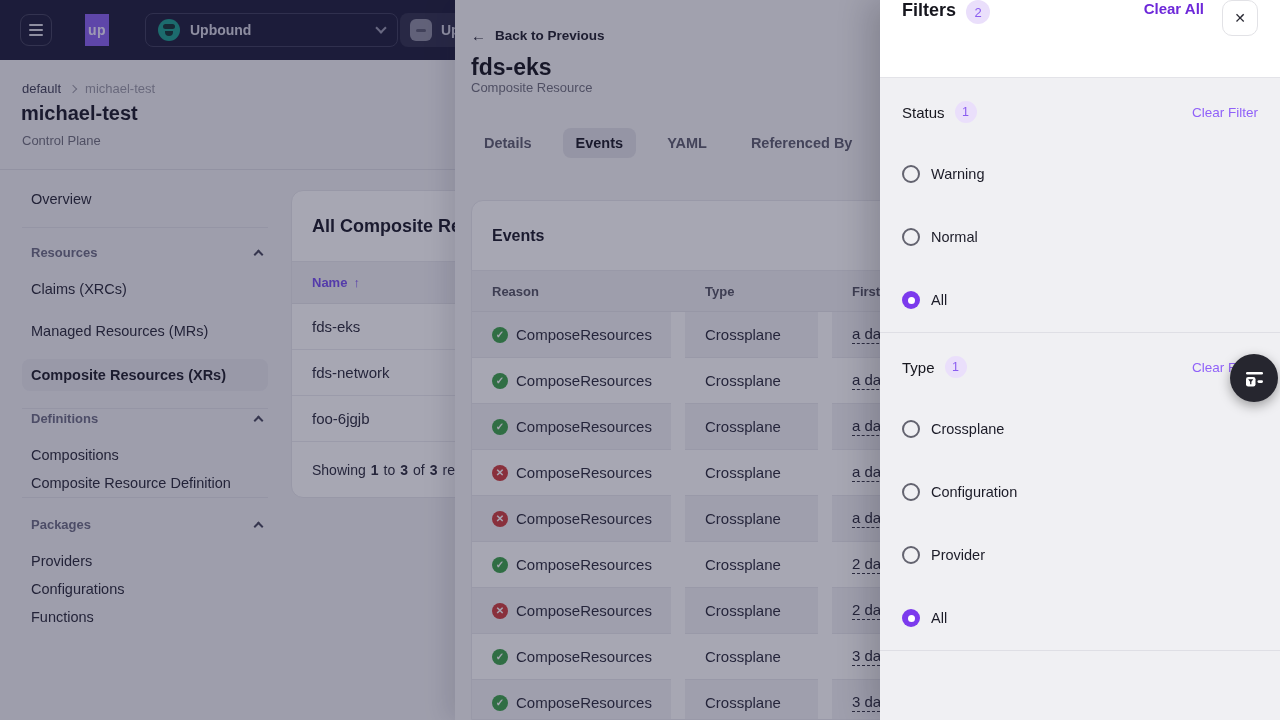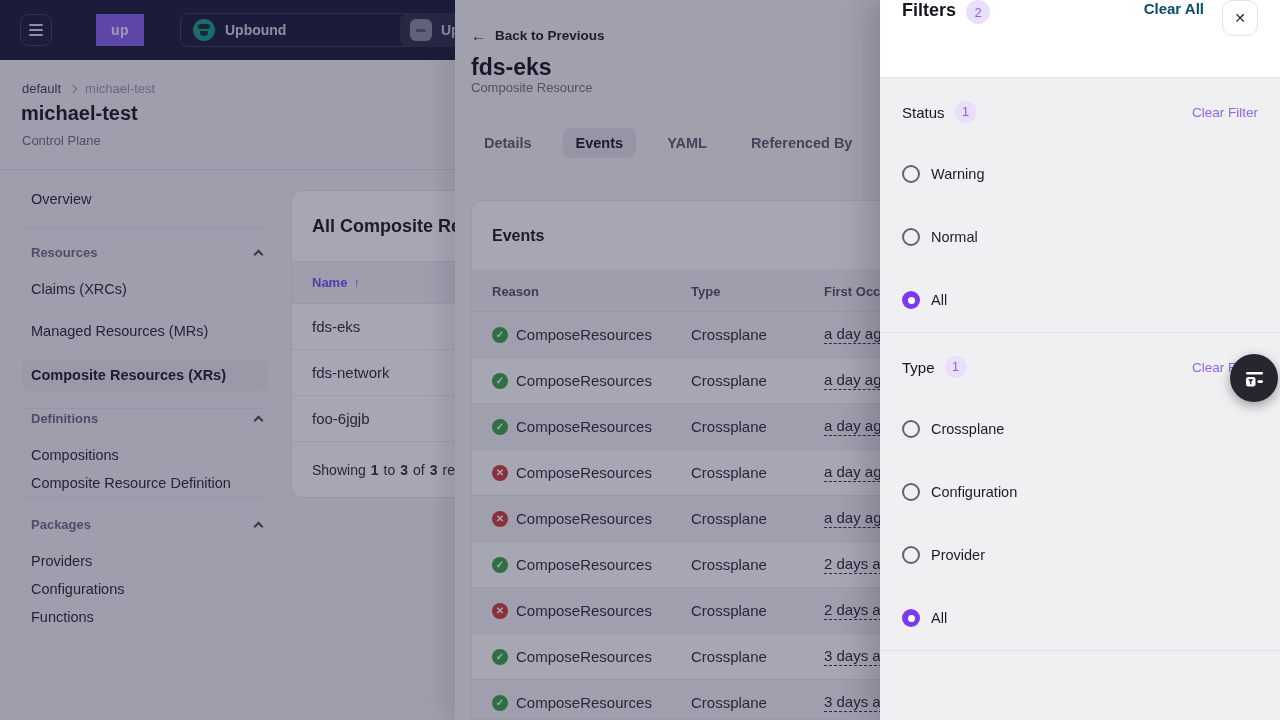--- a/index.html
+++ b/index.html
@@ -3,21 +3,21 @@
 <meta charset="utf-8">
 <style>
   * { margin:0; padding:0; box-sizing:border-box; }
   html,body { width:1280px; height:720px; overflow:hidden; }
   body { font-family:"Liberation Sans", sans-serif; background:#f1f1f4; position:relative; color:#20202c; }
 
   
   .app-header { position:absolute; left:0; top:0; width:1280px; height:60px; background:#20203c; display:flex; align-items:center; padding:0 20px; z-index:0; }
   .hamburger { width:32px; height:32px; border:1.5px solid #45455f; border-radius:9px; display:flex; flex-direction:column; justify-content:center; align-items:center; gap:3px; cursor:pointer; background:transparent; }
   .hamburger i { display:block; width:14px; height:2px; background:#d8d8e2; border-radius:1px; }
-  .logo { width:48px; height:32px; margin-left:44px; border-radius:0; background:#8a63ef; color:#efe9ff; font-weight:bold; font-size:14px; display:flex; align-items:center; justify-content:center; letter-spacing:0.5px; }
+  .logo { width:24px; height:32px; margin-left:33px; border-radius:0; background:#8a63ef; color:#efe9ff; font-weight:bold; font-size:14px; display:flex; align-items:center; justify-content:center; letter-spacing:0.5px; }
   .org-select { margin-left:36px; width:253px; height:34px; border:1.5px solid #3f3f5c; border-radius:8px; display:flex; align-items:center; padding:0 12px; gap:10px; cursor:pointer; }
   .org-avatar { width:22px; height:22px; border-radius:50%; background:#1f9e8e; position:relative; flex:none; }
   .org-avatar::before { content:""; position:absolute; left:5px; top:5px; width:12px; height:5px; border-radius:3px; background:#173434; }
   .org-avatar::after { content:""; position:absolute; left:7px; top:12px; width:8px; height:5px; border-radius:0 0 4px 4px; background:#173434; }
   .org-name { color:#d6d6e2; font-size:14px; font-weight:bold; flex:1; }
   .chev-down { width:8px; height:8px; border-right:2px solid #9a9ab0; border-bottom:2px solid #9a9ab0; transform:rotate(45deg); margin-top:-4px; }
   .ctp-btn { position:absolute; left:400px; top:13px; height:34px; width:150px; background:#32324e; border-radius:8px; display:flex; align-items:center; padding:0 10px; gap:9px; cursor:pointer; }
   .ctp-icon { width:22px; height:22px; border-radius:6px; background:#8f8fa2; position:relative; flex:none; }
   .ctp-icon::before { content:""; position:absolute; left:6px; top:10px; width:10px; height:3px; border-radius:2px; background:#5b5b70; }
   .ctp-label { color:#d6d6e2; font-size:14px; font-weight:bold; }
@@ -51,41 +51,41 @@
   .detail-panel { position:absolute; left:455px; top:0; width:825px; height:720px; background:#f5f5f7; z-index:1; box-shadow:-8px 0 24px rgba(20,20,40,.12); }
   .back-link { position:absolute; left:16px; top:27px; display:flex; align-items:center; gap:9px; font-size:13.5px; font-weight:bold; color:#23232f; cursor:pointer; }
   .back-arrow { font-size:15px; color:#2a2a38; }
   .detail-title { position:absolute; left:16px; top:54px; font-size:23px; font-weight:bold; color:#17171f; }
   .detail-sub { position:absolute; left:16px; top:80px; font-size:13px; color:#72727f; }
   .tabs { position:absolute; left:16px; top:128px; display:flex; gap:18px; align-items:center; }
   .tab { height:30px; display:flex; align-items:center; padding:0 13px; font-size:14.5px; font-weight:bold; color:#5f5f70; border-radius:8px; cursor:pointer; }
   .tab.active { background:#e2e2e8; color:#1c1c28; }
   .events-card { position:absolute; left:16px; top:200px; width:790px; height:520px; background:#fff; border:1px solid #e9e9ee; border-radius:12px 12px 0 0; overflow:hidden; }
   .events-title { height:70px; display:flex; align-items:center; padding:0 20px; font-size:16px; font-weight:bold; color:#1c1c2a; border-bottom:1px solid #e9e9ee; }
-  .egrid { display:grid; grid-template-columns:199px 133px 1fr; }
+  .egrid { display:grid; grid-template-columns:199px 133px 1fr;gap:14px; }
   .ehead { background:#f0f0f4; border-bottom:1px solid #e6e6ea; }
   .ehead .ecell { height:40px; font-size:13px; font-weight:bold; color:#565664; }
   .ecell { display:flex; align-items:center; padding-left:20px; }
   .erow .ecell { height:46px; font-size:15px; color:#2e2e3e; border-bottom:1px solid #e9e9ed; }
   .erow:nth-child(odd) .ecell { background:#f3f3f6; }
   .sicon { width:16px; height:16px; border-radius:50%; color:#fff; font-size:10px; font-weight:bold; display:flex; align-items:center; justify-content:center; margin-right:8px; flex:none; }
   .sicon.ok { background:#3fa34d; }
   .sicon.err { background:#cf3f3f; }
   .evt-date { border-bottom:1.5px dashed #3a3a4a; padding-bottom:1px; cursor:pointer; white-space:nowrap; }
 
   
   .overlay { position:absolute; inset:0; background:rgba(24,24,56,0.38); z-index:2; }
 
   
   .drawer { position:absolute; left:880px; top:0; width:400px; height:720px; background:#f0f0f3; z-index:3; box-shadow:-12px 0 30px rgba(10,10,20,.18); }
   .drawer-head { height:78px; background:#fff; border-bottom:1px solid #e3e3e8; display:flex; align-items:flex-start; padding:0 22px; }
   .drawer-title { font-size:18px; font-weight:bold; color:#16161e; }
   .count-badge { width:24px; height:24px; border-radius:50%; background:#eadffb; color:#8a5cf0; font-size:13px; display:flex; align-items:center; justify-content:center; margin-left:10px; }
   .count-badge.sm { width:22px; height:22px; font-size:12.5px; }
-  .clear-all { margin-left:auto; margin-right:18px; font-size:15px; font-weight:bold; color:#0c4a6e; cursor:pointer; }
+  .clear-all { margin-left:auto; margin-right:18px; font-size:15px; font-weight:bold; color:#6d28d9; cursor:pointer; }
   .close-btn { width:36px; height:36px; background:#fff; border:1px solid #e2e2e6; border-radius:10px; display:flex; align-items:center; justify-content:center; font-size:14px; color:#2a2a34; cursor:pointer; }
   .fsection { padding:23px 22px 20px; }
   .fsection + .fsection { border-top:1px solid #dfdfe5; }
   .fsection.last { border-bottom:1px solid #dfdfe5; }
   .fsection-head { display:flex; align-items:center; margin-bottom:16px; }
   .fsection-title { font-size:15px; font-weight:normal; color:#17171f; }
   .clear-filter { margin-left:auto; font-size:13.5px; color:#9061f9; cursor:pointer; }
   .opt-row { height:24px; display:flex; align-items:center; gap:11px; cursor:pointer;margin-top:39px; }
   .radio { width:18px; height:18px; border-radius:50%; border:2px solid #63636f; background:transparent; position:relative; flex:none; }
   .radio[data-checked="true"] { border:none; background:#7c3aed; }

